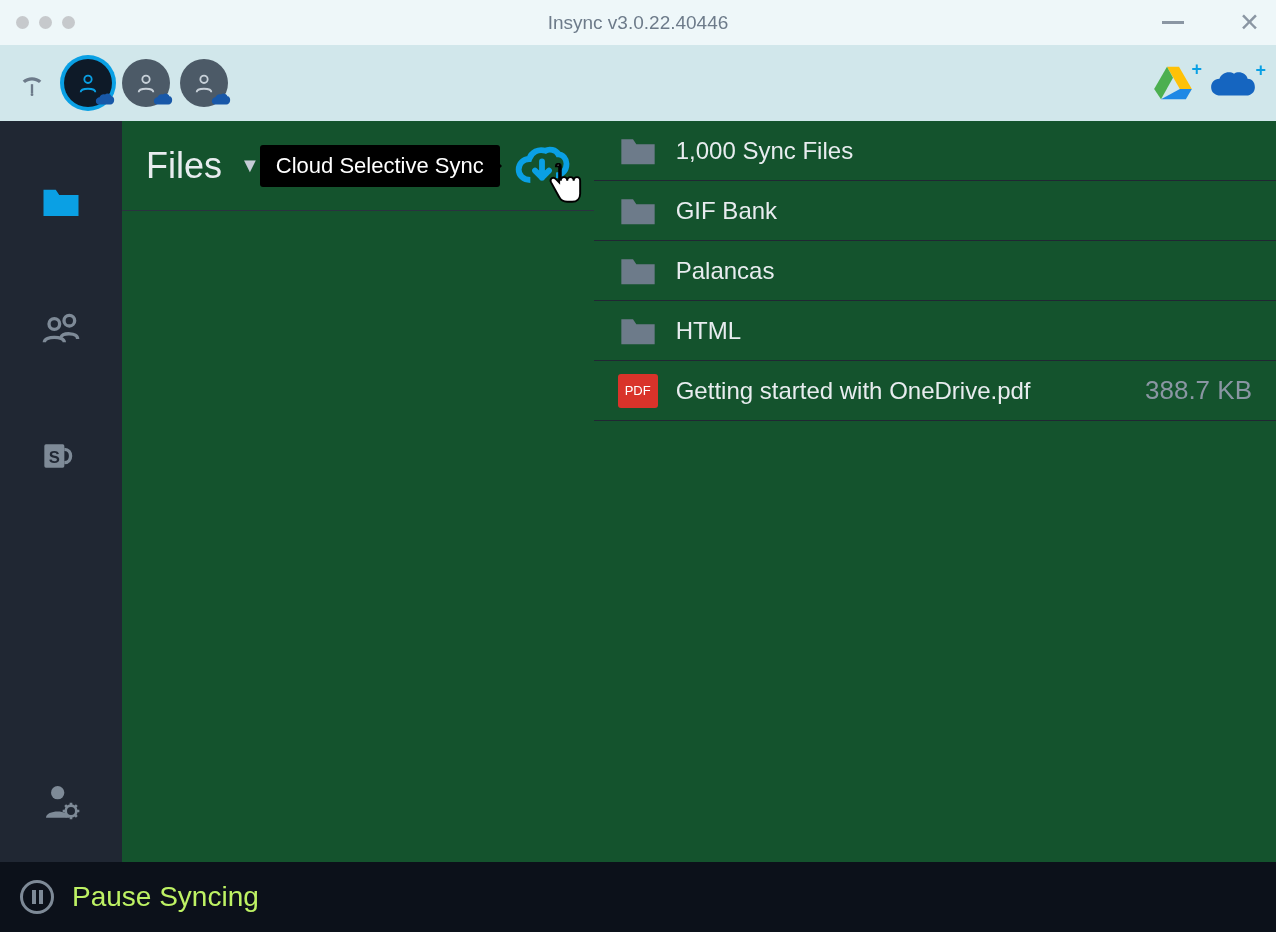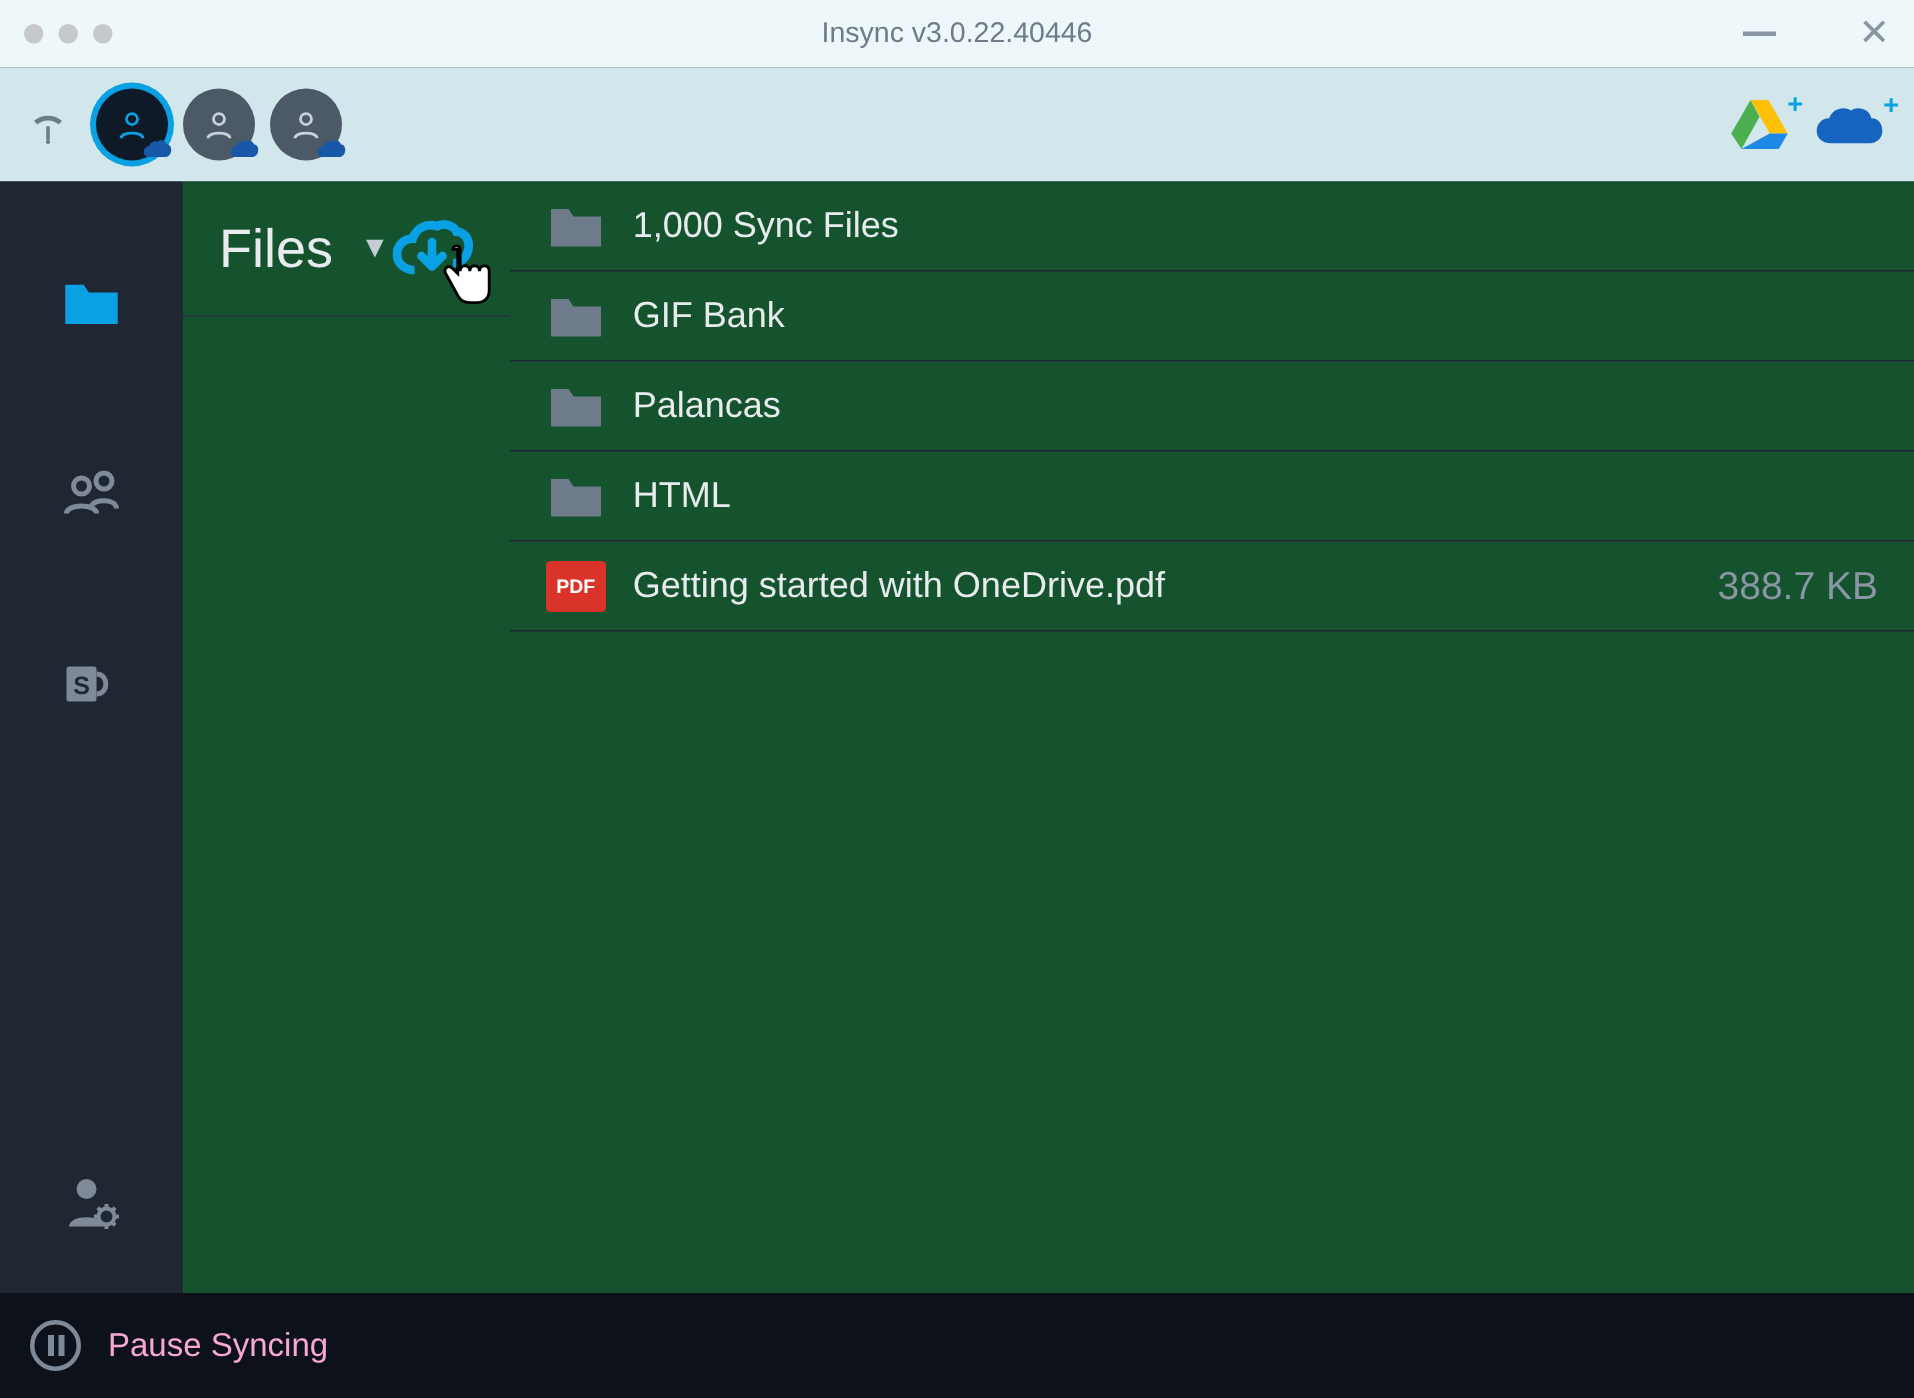--- a/index.html
+++ b/index.html
@@ -81,35 +81,35 @@
   .filelist { flex:1; overflow:auto; }
   .filerow {
     display:flex; align-items:center; gap:18px; padding:0 24px;
     height:60px; border-bottom:1px solid #202733;
   }
   .filerow .icon { width:40px; height:34px; display:flex; align-items:center; justify-content:center; }
   .filerow .name { color:#e8ecef; font-size:24px; font-weight:400; }
   .filerow .size { margin-left:auto; color:#8a96a3; font-size:26px; }
   .pdf-badge {
     width:58px; height:34px; background:#d9332a; color:#fff;
-    font-size:13px; font-weight:700; display:flex; align-items:center; justify-content:center;
+    font-size:13px; font-weight:400; display:flex; align-items:center; justify-content:center;
     border-radius:3px;
   }
 
   
   .statusbar {
     height:70px; background:#0c111a; display:flex; align-items:center;
     padding:0 20px; gap:18px;
   }
   .pause-btn {
     width:34px; height:34px; border-radius:50%; border:3px solid #7e8a97;
     display:flex; align-items:center; justify-content:center; gap:3px;
   }
   .pause-btn .bar { width:4px; height:14px; background:#7e8a97; }
-  .status-text { color:#f9a8d4; font-size:22px; }
+  .status-text { color:#bef264; font-size:28px; }
 
   svg { display:block; }
 </style>
 </head>
 <body>
 
 <div class="titlebar">
   <div class="traffic">
     <div class="dot"></div>
     <div class="dot"></div>
@@ -209,20 +209,21 @@
     </div>
   </div>
 
   <div class="content">
     <div class="header">
       <div class="header-title">
         <span>Files</span>
         <span class="chev">▼</span>
       </div>
       <div class="header-right">
+        <div class="tooltip">Cloud Selective Sync</div>
         <div class="cloud-sync-btn">
           <svg viewBox="0 0 48 36">
             <path fill="none" stroke="#0aa0e4" stroke-width="5" d="M14 30c-6 0-10-4-10-9 0-5 4-9 9-9 2-6 8-9 14-7 3-2 9-1 11 3 4 0 7 4 7 8 0 6-4 10-9 10"></path>
             <path fill="#0aa0e4" d="M24 14 L24 28 M18 22 L24 28 L30 22" stroke="#0aa0e4" stroke-width="5" stroke-linecap="round" stroke-linejoin="round"></path>
           </svg>
           <svg class="cursor-hand" width="28" height="30" viewBox="0 0 24 26">
             <path fill="#fff" stroke="#000" stroke-width="1.2" d="M9 2v10l-2-2c-2-2-4 0-3 2l5 9c1 2 3 3 5 3h3c3 0 5-2 5-5v-8c0-3-4-3-4 0 0-3-4-3-4 0 0-3-4-3-4 0V2c0-2-3-2-3 0z"></path>
           </svg>
         </div>
       </div>

